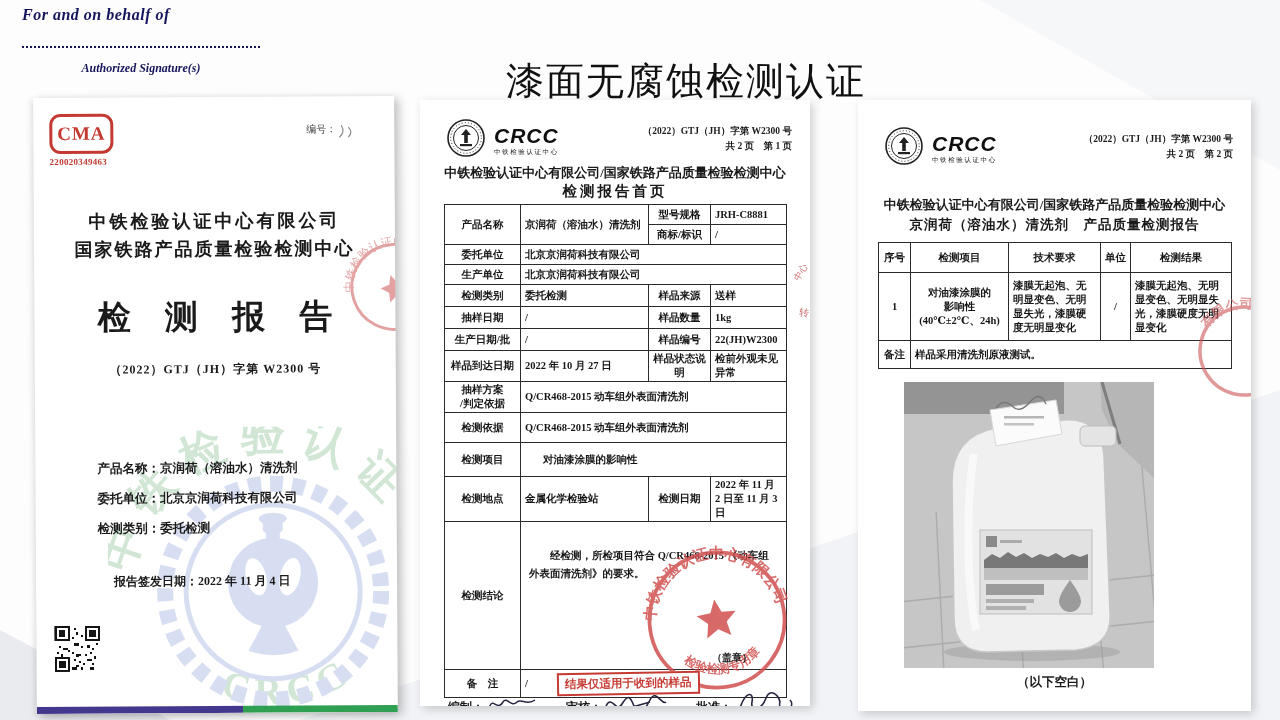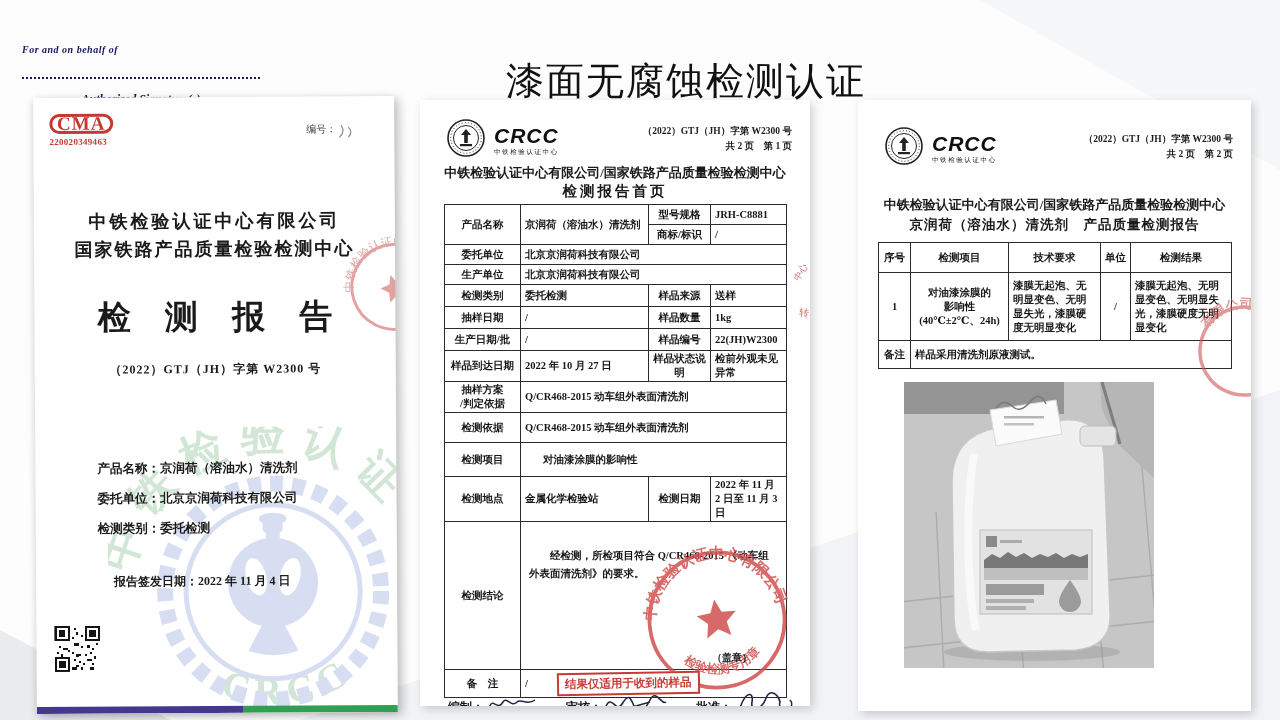--- a/index.html
+++ b/index.html
@@ -7,38 +7,38 @@
   body { position:relative; overflow:hidden; background:#fdfdfd;
          font-family:"Liberation Serif","DejaVu Serif",serif; color:#1a1a1a; }
 
   .bg-shape { position:absolute; z-index:0; }
   #bg1 { left:0; bottom:0; width:170px; height:90px; background:#e9ebef; clip-path:polygon(0 100%,0 0,100% 100%); }
   #bg2 { right:0; bottom:0; width:980px; height:330px; background:#f2f3f6; clip-path:polygon(100% 0,100% 100%,0 100%); }
   #bg3 { right:0; top:0; width:300px; height:170px; background:#f6f7f9; clip-path:polygon(0 0,100% 0,100% 100%); }
 
   
   .letterhead { position:absolute; left:22px; top:6px; width:270px; color:#15155c; z-index:2; }
-  .lh-for { font-style:italic; font-weight:bold; font-size:10px; letter-spacing:.5px;margin-top:38px; }
+  .lh-for { font-style:italic; font-weight:bold; font-size:16px; letter-spacing:.5px; }
   .lh-company { font-size:27px; font-weight:bold; letter-spacing:7px; margin-top:-2px; }
   .lh-line { width:238px; border-top:2px dotted #15155c; margin-top:22px; }
   .lh-sign { width:238px; text-align:center; font-style:italic; font-weight:bold; font-size:12px; margin-top:13px; }
 
   .slide-title { position:absolute; left:506px; top:56px; font-size:38px; letter-spacing:2px; color:#111; z-index:2; }
 
   .doc { position:absolute; background:#fff; z-index:2; overflow:hidden; }
   #doc1 { left:35px;  top:97px;  width:361px; height:616px; transform:rotate(-0.35deg);
           box-shadow:5px 3px 10px rgba(0,0,0,.22), -2px 2px 6px rgba(0,0,0,.10); }
   #doc2 { left:420px; top:100px; width:390px; height:606px; box-shadow:3px 3px 9px rgba(0,0,0,.18); }
   #doc3 { left:858px; top:100px; width:393px; height:611px; box-shadow:3px 3px 9px rgba(0,0,0,.18); }
   .abs { position:absolute; }
   .ctr { left:0; right:0; text-align:center; }
 
   
   .cma { left:16px; top:16px; color:#c43a32; }
-  .cma-badge { width:64px; height:20px; border:3px solid #c43a32; border-radius:11px;
+  .cma-badge { width:64px; height:40px; border:3px solid #c43a32; border-radius:11px;
                display:flex; align-items:center; justify-content:center;
                font-weight:bold; font-size:19px; letter-spacing:1px; }
   .cma-num { font-size:9px; font-weight:bold; margin-top:3px; letter-spacing:.3px; }
   .d1-serial { right:40px; top:26px; font-size:10px; color:#444; display:flex; gap:2px; }
   .d1-org1 { top:112px; font-weight:bold; font-size:18px; letter-spacing:3px; }
   .d1-org2 { top:140px; font-weight:bold; font-size:18px; letter-spacing:2px; }
   .d1-title { top:198px; font-weight:bold; font-size:33px; letter-spacing:13px; text-indent:13px; }
   .d1-no { top:264px; font-weight:bold; font-size:12px; letter-spacing:1px; }
   .d1-fields { left:62px; top:356px; font-size:12.5px; font-weight:bold; line-height:30px; }
   .d1-issue { left:78px; top:476px; font-size:12px; font-weight:bold; }
@@ -421,20 +421,21 @@
     <rect x="82" y="154" width="11" height="11" fill="#8a8a8a"></rect>
     <rect x="96" y="158" width="22" height="3" fill="#ababab"></rect>
     <polygon points="80,178 88,172 96,176 104,170 112,175 120,171 128,176 136,172 144,175 152,171 160,176 168,172 176,175 184,172 184,186 80,186" fill="#787878"></polygon>
     <rect x="80" y="186" width="104" height="12" fill="#bfbfbf"></rect>
     <rect x="82" y="202" width="58" height="11" fill="#9b9b9b"></rect>
     <rect x="82" y="217" width="48" height="4" fill="#b0b0b0"></rect>
     <rect x="82" y="224" width="40" height="4" fill="#b0b0b0"></rect>
     <path d="M166,198 q11,15 11,21 a11,11 0 1 1 -22,0 q0,-6 11,-21 z" fill="#9b9b9b"></path>
   </svg>
 
+  <div class="abs ctr d3-caption">（以下空白）</div>
 
   <svg class="abs edge-seal" id="d3-edge" viewBox="0 0 110 110">
     <defs>
         <path id="d3arc" d="M 12 55 A 43 43 0 1 1 98 55" fill="none"></path>
       </defs>
     <circle cx="55" cy="55" r="44" fill="none" stroke="#cc5555" stroke-width="3.5"></circle>
     <text font-size="13" fill="#cc5555" font-weight="bold"><textPath href="#d3arc" startOffset="10%">有限公司　捡</textPath></text>
   </svg>
 </div>
 

